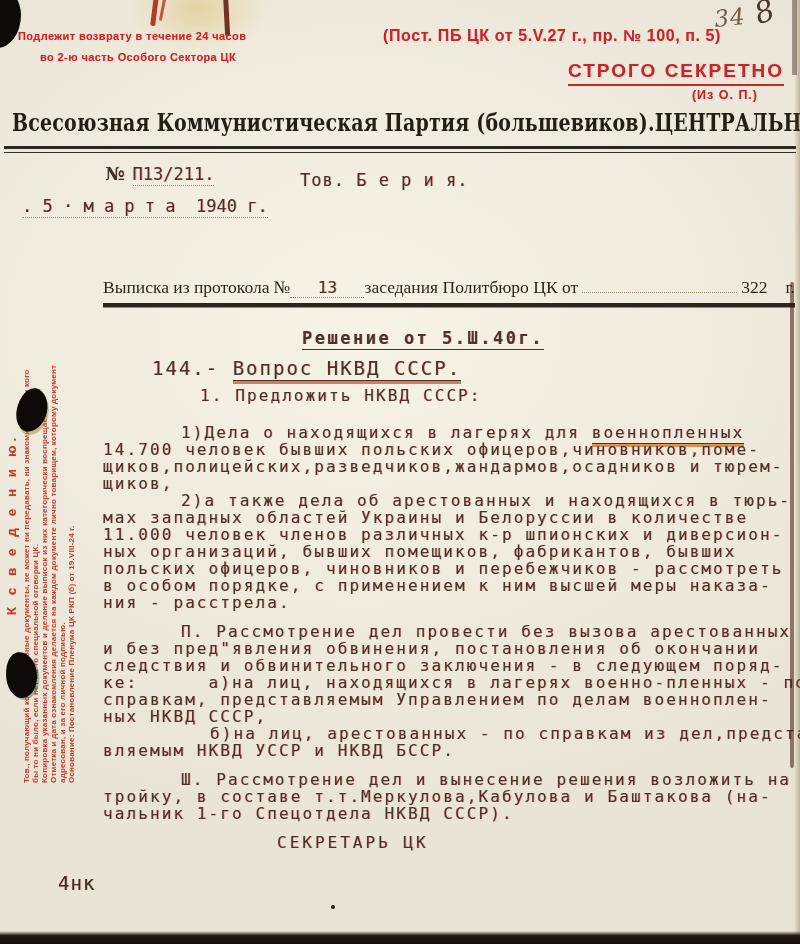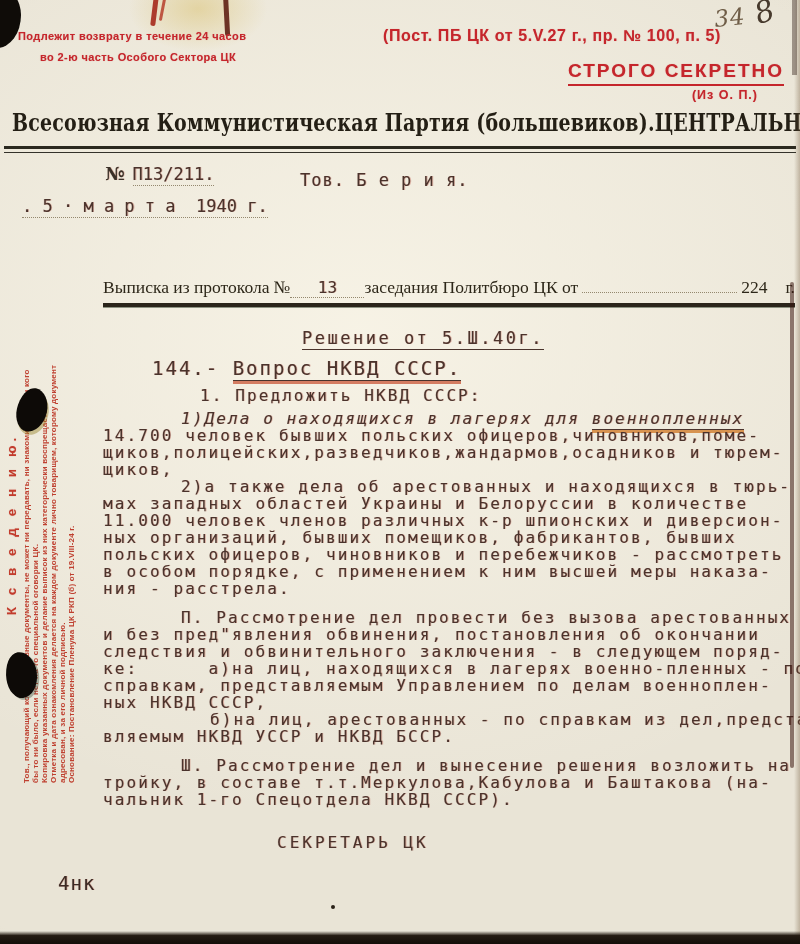--- a/index.html
+++ b/index.html
@@ -57,21 +57,21 @@
   .excerpt-row{ position:absolute; left:103px; top:274px; width:692px; display:flex; align-items:baseline;
       font-family:"Liberation Serif", serif; font-weight:normal; font-size:17.5px; color:#2d2719; white-space:nowrap;}
   .excerpt-row .typedno{ font-size:16px; flex:0 0 74px; text-align:center; border-bottom:1.6px dotted #94886e;}
   .leader-long{ flex:1 1 auto; border-bottom:1.6px dotted #94886e; height:1em; margin:0 4px;}
   .excerpt-row .yearpre{ margin-right:18px;}
   .rule-thick{ position:absolute; left:103px; top:303px; width:692px; height:4px; background:#2b251b;
       box-shadow:0 1px 0 rgba(43,60,40,.5);}
   
   .decision-heading{ position:absolute; left:302px; top:328px; font-size:17px; letter-spacing:2.5px;}
   .decision-subject{ position:absolute; left:152px; top:357px; font-size:19px; letter-spacing:2px;}
-  .u-dk{ border-bottom:1.6px solid currentColor; padding-bottom:1px;}
+  .u-dk{ border-bottom:1.6px solid currentColor; padding-bottom:1px;font-weight:bold;}
   .u-dkred{ border-bottom:1.6px solid currentColor; box-shadow:0 3px 0 rgba(195,62,28,.65); padding-bottom:1px;}
   .u-red{ border-bottom:1.6px solid currentColor; box-shadow:0 3px 0 rgba(205,110,20,.7); padding-bottom:1px;}
   .body-lines{ position:absolute; left:103px; top:387px; width:680px;}
   .tline{ white-space:pre; font-size:16px; line-height:17px; letter-spacing:2.1px;}
   .i1{ padding-left:97px;} .i2{ padding-left:78px;} .i3{ padding-left:107px;}
   .secretary{ position:absolute; left:277px; top:833px; font-size:16px; letter-spacing:3px;}
   .footer-mark{ position:absolute; left:58px; top:872px; font-size:19px; letter-spacing:1px; color:#3c2a24;}
   
   .sidebar{ position:absolute; left:4px; top:266px; width:72px; height:517px;}
   .sidebar-inner{ position:absolute; left:0; top:0; width:517px; height:72px;
@@ -122,36 +122,36 @@
   <div class="addressee typed">Тов. Б е р и я.</div>
   <div class="date-line typed">
     <span class="dotted"><span>. 5 · м а р т а</span>&nbsp;&nbsp;<span>1940 г.</span></span>
   </div>
 
   <div class="excerpt-row">
     <span>Выписка из протокола №</span>
     <span class="typedno typed">13</span>
     <span>заседания Политбюро ЦК от</span>
     <span class="leader-long"></span>
-    <span class="yearpre">224</span>
+    <span class="yearpre">322</span>
     <span>г.</span>
   </div>
   <div class="rule-thick"></div>
 
   <div class="decision-heading typed">
     <span class="u-dk">Решение от 5.Ш.40г.</span>
   </div>
   <div class="decision-subject typed">
     <span>144.-</span>
     <span class="u-dkred">Вопрос НКВД СССР.</span>
   </div>
 
   <div class="body-lines typed">
       <div class="tline i1"><span>1. Предложить НКВД СССР:</span></div>
-      <div class="tline i2" style="margin-top: 6px; font-style: italic;"><span>1)Дела о находящихся в лагерях для </span><span class="u-red">военнопленных</span></div>
+      <div class="tline i2" style="margin-top: 20px;"><span>1)Дела о находящихся в лагерях для </span><span class="u-red">военнопленных</span></div>
       <div class="tline i0"><span>14.700 человек бывших польских офицеров,чиновников,поме-</span></div>
       <div class="tline i0"><span>щиков,полицейских,разведчиков,жандармов,осадников и тюрем-</span></div>
       <div class="tline i0"><span>щиков,</span></div>
       <div class="tline i2"><span>2)а также дела об арестованных и находящихся в тюрь-</span></div>
       <div class="tline i0"><span>мах западных областей Украины и Белоруссии в количестве</span></div>
       <div class="tline i0"><span>11.000 человек членов различных к-р шпионских и диверсион-</span></div>
       <div class="tline i0"><span>ных организаций, бывших помещиков, фабрикантов, бывших</span></div>
       <div class="tline i0"><span>польских офицеров, чиновников и перебежчиков - рассмотреть</span></div>
       <div class="tline i0"><span>в особом порядке, с применением к ним высшей меры наказа-</span></div>
       <div class="tline i0"><span>ния - расстрела.</span></div>

